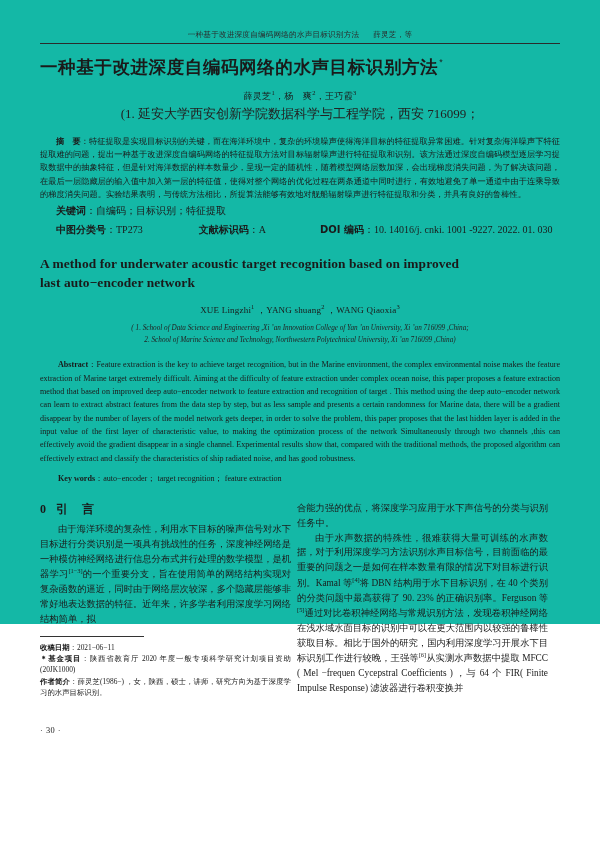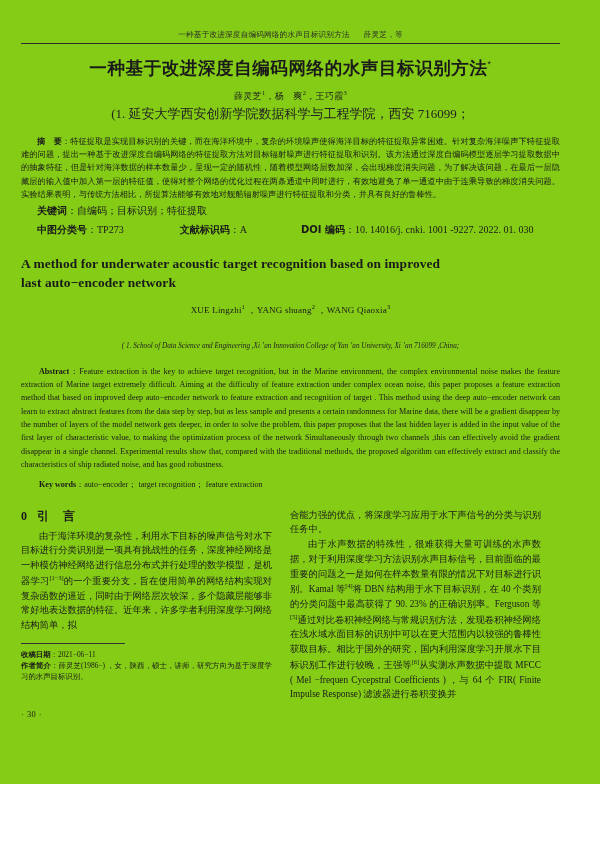--- a/index.html
+++ b/index.html
@@ -10,49 +10,49 @@
   body {
     width: 600px;
     height: 848px;
     font-family: "Liberation Serif", "DejaVu Serif", serif;
     color: #1a1a1a;
     overflow: hidden;
   }
   .page {
     position: relative;
     width: 600px;
-    height: 784px;
+    height: 624px;
     box-sizing: border-box;
-    padding: 30px 40px 10px 21px;
-    background: #84cc16;
+    padding: 30px 40px 10px 40px;
+    background: #14b8a6;
   }
 
   
   .running-head {
     text-align: center;
     font-size: 7.6px;
     letter-spacing: 0.2px;
     color: #2b2b2b;
     padding-bottom: 3px;
   }
   .running-head .sep { display: inline-block; width: 14px; }
   .head-rule {
     border: 0;
     border-top: 1px solid #2b2b2b;
     margin: 0 0 14px 0;
   }
 
   
   .cn-title {
-    text-align: center;
+    text-align: left;
     font-size: 17.5px;
     font-weight: bold;
     letter-spacing: 0.6px;
     line-height: 1.25;
-    font-family: Liberation Sans, sans-serif;
+    font-family: Liberation Mono, monospace;
   }
   .cn-title .star {
     font-size: 9px;
     vertical-align: super;
     font-weight: normal;
   }
   .cn-authors {
     text-align: center;
     font-size: 9px;
     margin-top: 9px;
@@ -108,21 +108,21 @@
     font-size: 9px;
     margin-top: 11px;
     letter-spacing: 0.2px;
   }
   .en-authors sup { font-size: 6.5px; }
   .en-affil {
     text-align: center;
     font-size: 7.2px;
     font-style: italic;
     line-height: 1.6;
-    margin-top: 24px;
+    margin-top: 6px;
     color: #222;
   }
 
   
   .en-abstract {
     margin-top: 12px;
     font-size: 8.1px;
     line-height: 1.65;
     text-align: justify;
   }
@@ -133,21 +133,21 @@
     line-height: 1.65;
     margin-top: 7px;
     padding-left: 18px;
   }
   .en-keywords .lbl { font-weight: bold; }
 
   
   .body-cols {
     display: flex;
     margin-top: 16px;
-    gap: 18px;
+    gap: 6px;
   }
   .col {
     width: 251px;
     position: relative;
   }
   .sec-head {
     font-size: 12px;
     font-weight: bold;
     font-family: "DejaVu Sans", "Liberation Sans", sans-serif;
     letter-spacing: 1px;
@@ -223,20 +223,21 @@
     <div>A method for underwater acoustic target recognition based on improved</div>
     <div>last auto−encoder network</div>
   </div>
 
   <div class="en-authors">
     <span>XUE Lingzhi</span><sup>1</sup> ，<span>YANG shuang</span><sup>2</sup> ，<span>WANG Qiaoxia</span><sup>3</sup>
   </div>
 
   <div class="en-affil">
     <div>( 1. School of Data Science and Engineering ,Xi ’an Innovation College of Yan ’an University, Xi ’an 716099 ,China;</div>
+    <div>2. School of Marine Science and Technology, Northwestern Polytechnical University, Xi ’an 716099 ,China)</div>
   </div>
 
   <div class="en-abstract">
     <span class="indent"></span><span class="lbl">Abstract</span><span>：Feature extraction is the key to achieve target recognition, but in the Marine environment, the complex environmental noise makes the feature extraction of Marine target extremely difficult. Aiming at the difficulty of feature extraction under complex ocean noise, this paper proposes a feature extraction method that based on improved deep auto−encoder network to feature extraction and recognition of target . This method using the deep auto−encoder network can learn to extract abstract features from the data step by step, but as less sample and presents a certain randomness for Marine data, there will be a gradient disappear by the number of layers of the model network gets deeper, in order to solve the problem, this paper proposes that the last hidden layer is added in the input value of the first layer of characteristic value, to making the optimization process of the network Simultaneously through two channels ,this can effectively avoid the gradient disappear in a single channel. Experimental results show that, compared with the traditional methods, the proposed algorithm can effectively extract and classify the characteristics of ship radiated noise, and has good robustness.</span>
   </div>
 
   <div class="en-keywords">
     <span class="lbl">Key words</span><span>：auto−encoder； target recognition； feature extraction</span>
   </div>
 
@@ -246,20 +247,23 @@
       <div class="sec-head">
         <span class="num">0</span><span>引　言</span>
       </div>
       <div class="para">
         <span>由于海洋环境的复杂性，利用水下目标的噪声信号对水下目标进行分类识别是一项具有挑战性的任务，深度神经网络是一种模仿神经网络进行信息分布式并行处理的数学模型，是机器学习</span><sup>[1−3]</sup><span>的一个重要分支，旨在使用简单的网络结构实现对复杂函数的逼近，同时由于网络层次较深，多个隐藏层能够非常好地表达数据的特征。近年来，许多学者利用深度学习网络结构简单，拟</span>
       </div>
 
       <hr class="foot-rule">
       <div class="footnote">
         <span class="lbl">收稿日期</span><span>：2021−06−11</span>
+      </div>
+      <div class="footnote">
+        <span class="lbl">＊基金项目</span><span>：陕西省教育厅 2020 年度一般专项科学研究计划项目资助(20JK1000)</span>
       </div>
       <div class="footnote">
         <span class="lbl">作者简介</span><span>：薛灵芝(1986−) ，女，陕西，硕士，讲师，研究方向为基于深度学习的水声目标识别。</span>
       </div>
       <div class="page-num">· 30 ·</div>
     </div>
 
     <div class="col">
       <div class="para" style="text-indent:0">合能力强的优点，将深度学习应用于水下声信号的分类与识别任务中。</div>
       <div class="para">

